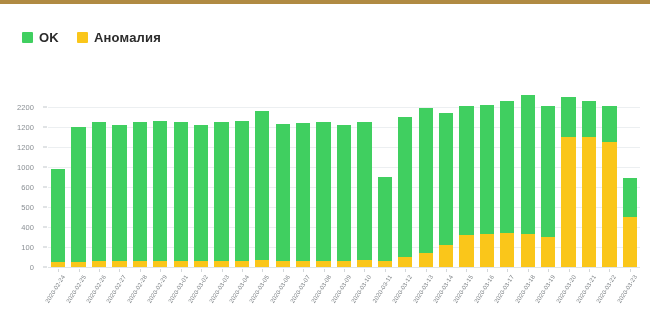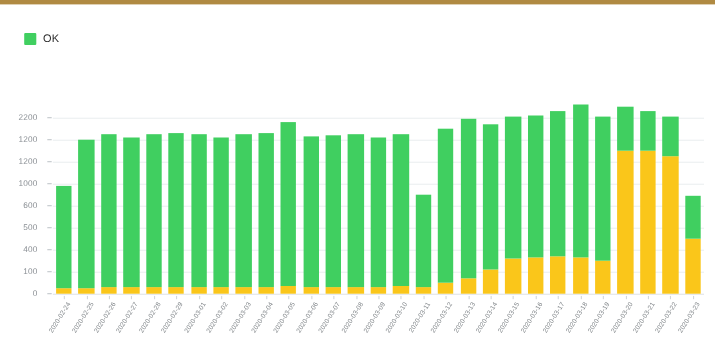--- a/index.html
+++ b/index.html
@@ -35,23 +35,23 @@
     align-items: center;
     gap: 6px;
   }
   .legend-swatch {
     width: 11px;
     height: 11px;
     border-radius: 1px;
     display: block;
   }
   .legend-label {
-    font-size: 10px;
+    font-size: 13px;
     color: #2b2b2b;
-    font-weight: normal;
+    font-weight: bold;
     letter-spacing: 0.2px;
     white-space: nowrap;
   }
   #plot-area {
     position: absolute;
     left: 0;
     top: 0;
     width: 650px;
     height: 329px;
   }
@@ -140,20 +140,24 @@
 </style>
 </head>
 <body>
 
 <div id="top-rule"></div>
 
 <div id="legend">
   <div class="legend-item">
     <span class="legend-swatch" style="background:#40cf60"></span>
     <span class="legend-label">OK</span>
+  </div>
+  <div class="legend-item">
+    <span class="legend-swatch" style="background:#fac61a"></span>
+    <span class="legend-label">Аномалия</span>
   </div>
 </div>
 
 <div id="plot-area">
   <div id="grid-layer">
       <div class="gridline baseline" style="top: 180px;"></div>
       <div class="ytick-mark" style="top: 180px;"></div>
       <div class="ytick-label" style="top: 180px;">0</div>
       <div class="gridline" style="top: 160px;"></div>
       <div class="ytick-mark" style="top: 160px;"></div>

